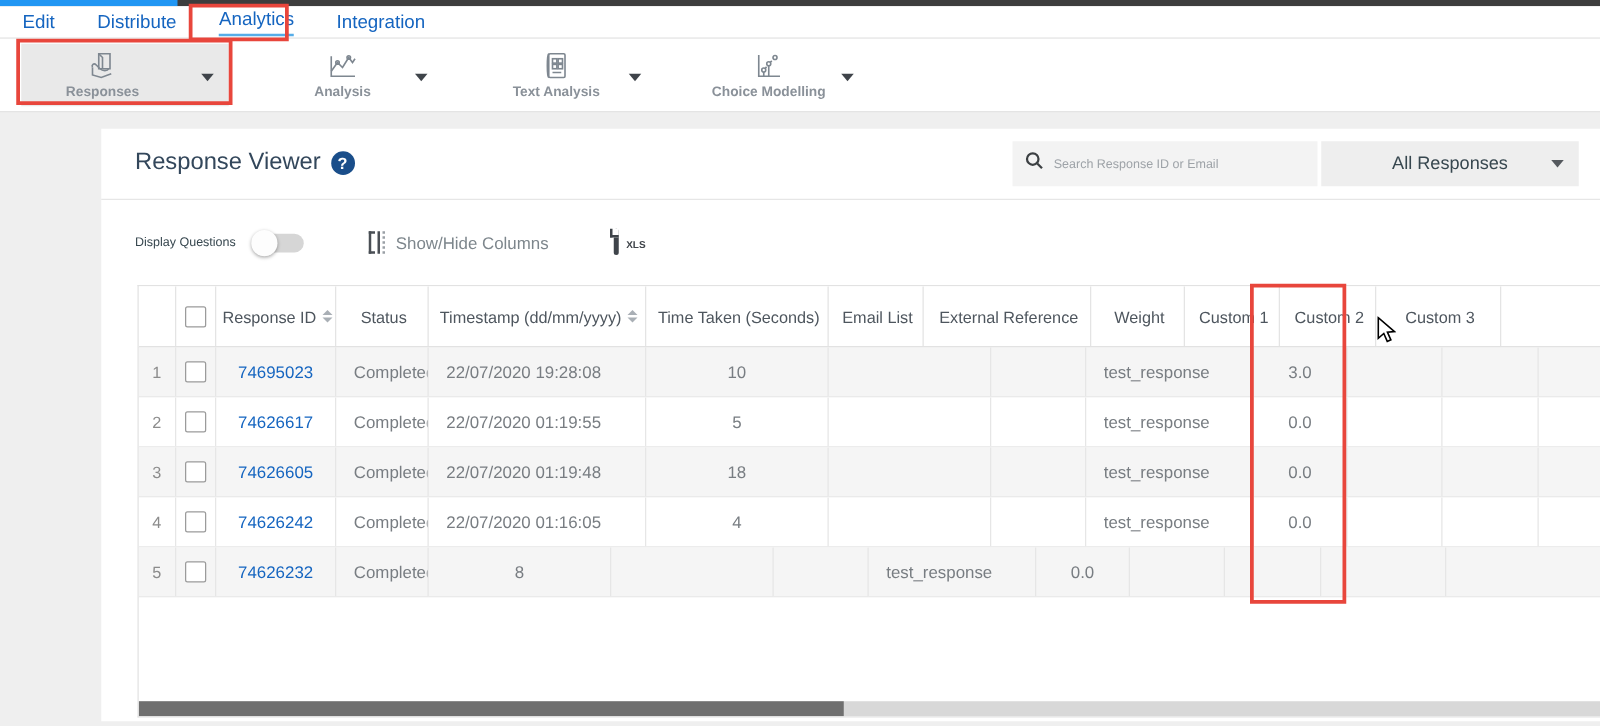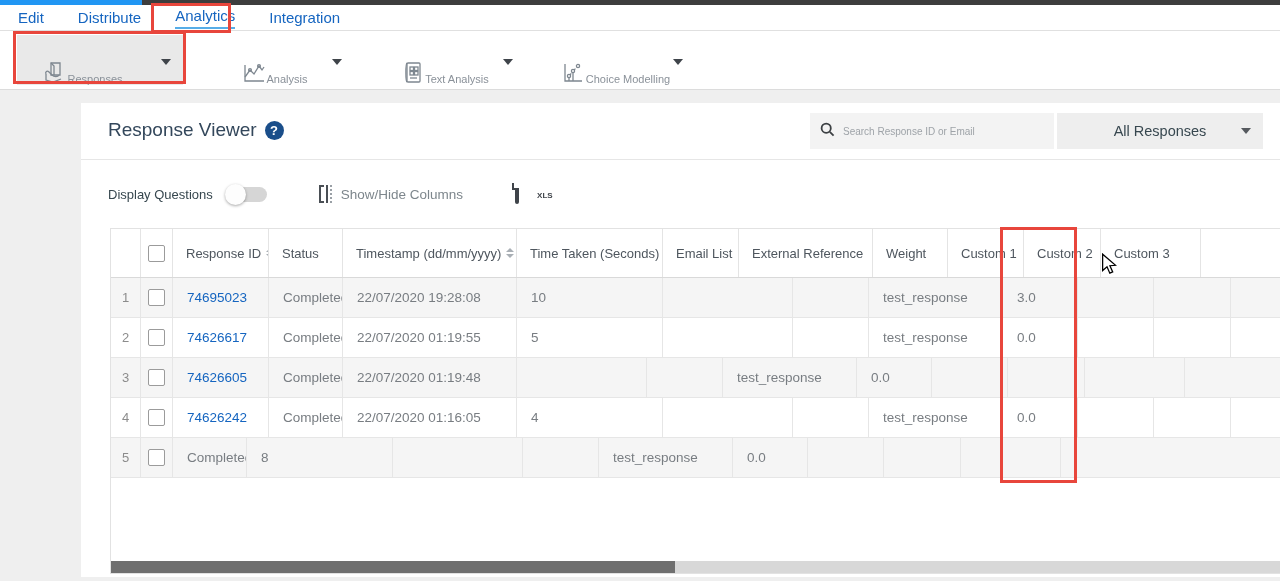--- a/index.html
+++ b/index.html
@@ -16,22 +16,22 @@
   #nav { left:0; top:5px; width:1280px; height:26px; background:#fff;
     border-bottom:1px solid #E0E0E0; display:flex; align-items:center;
     padding-left:18px; gap:34px; }
   .nav-item { font-size:15px; color:#1565C0; cursor:pointer; line-height:20px; }
   .nav-item.active { border-bottom:2px solid #56ADE8; padding-bottom:1px; }
 
   
   #toolbar { left:0; top:31px; width:1280px; height:59px; background:#fff;
     border-bottom:1px solid #DCDCDC; }
   .tool-group { position:absolute; top:4px; height:50px; cursor:pointer; }
-  .tool-center { display:flex; flex-direction:row; align-items:flex-end; justify-content:center;
-    height:50px; width:100%; }
+  .tool-center { display:flex; flex-direction:column; align-items:center; justify-content:center;
+    height:50px; width:100%;font-weight:bold; }
   .tool-label { font-size:11px; color:#8A9199; margin-top:3px; white-space:nowrap; }
   .tool-icon svg { display:block; }
   .caret { position:absolute; right:12px; top:24px; width:0; height:0;
     border-left:5px solid transparent; border-right:5px solid transparent;
     border-top:6px solid #3F444A; }
   #grp-responses { left:17px; width:166px; background:#E9E9E9; }
   #grp-responses .tool-center { width:130px; }
   #grp-analysis { left:194px; width:160px; }
   #grp-text { left:365px; width:160px; }
   #grp-choice { left:535px; width:160px; }
@@ -53,54 +53,54 @@
     color:#000000; width:190px; font-family:"Liberation Sans",sans-serif; }
   #search-input::placeholder { color:#9EA3A8; }
   #filter-select { position:absolute; left:976px; top:10px; width:206px; height:36px;
     background:#EEEEEE; display:flex; align-items:center; justify-content:center;
     font-size:14.5px; color:#37474F; cursor:pointer; }
   #filter-select .caret { top:15px; border-top-color:#55595E; }
 
   
   #controls { position:absolute; left:27px; top:74px; height:34px; display:flex;
     align-items:center; }
-  #display-questions-label { font-size:13px; color:#37474F; }
+  #display-questions-label { font-size:10px; color:#37474F; }
   #toggle { width:40px; height:15px; background:#D6D6D6; border-radius:8px;
     margin-left:14px; position:relative; cursor:pointer; }
   #toggle .knob { position:absolute; left:-2px; top:-3px; width:21px; height:21px;
     background:#FDFDFD; border-radius:50%; box-shadow:0 1px 3px rgba(0,0,0,.35); }
   #showhide { display:flex; align-items:center; gap:9px; margin-left:52px; cursor:pointer; }
   #showhide-label { font-size:13.5px; color:#7D868C; }
   .cols-icon { display:flex; align-items:center; gap:2px; height:18px; }
   .cols-icon .bracket { width:5px; height:18px; border-left:2px solid #4A4F55;
     border-top:2px solid #4A4F55; border-bottom:2px solid #4A4F55; }
   .cols-icon .bar { width:2px; height:18px; background:#4A4F55; }
   .cols-icon .dots { width:2px; height:18px; border-left:2px dotted #9AA0A6; }
   #xls-btn { margin-left:52px; cursor:pointer; }
   .xls-icon { width:22px; height:24px; border:2px solid #3F444A; border-radius:4px;
     position:relative; background:#fff; }
-  .xls-icon span { position:absolute; left:20px; bottom:2px; font-size:8px; font-weight:bold;
+  .xls-icon span { position:absolute; left:8px; bottom:2px; font-size:8px; font-weight:bold;
     color:#3F444A; letter-spacing:0; }
   .xls-icon i { position:absolute; right:-2px; top:-2px; width:7px; height:7px;
     background:#fff; border-left:2px solid #3F444A; border-bottom:2px solid #3F444A; }
 
   
   #table-wrap { position:absolute; left:29px; top:125px; width:1170px; height:346px;
     border:1px solid #E2E2E2; border-right:none; overflow:hidden; }
   .t-inner { width:1330px; }
   .t-header { display:flex; height:49px; background:#fff; border-bottom:1px solid #D9D9D9; }
   .th { flex:0 0 auto; display:flex; align-items:center; padding:0 10px 0 13px;
     border-right:1px solid #E4E4E4; font-size:13px; color:#4E565E; white-space:nowrap;
-    overflow:hidden; gap:5px; }
+    overflow:hidden; gap:5px;justify-content:center; }
   .t-row { display:flex; height:40px; background:#fff; border-bottom:1px solid #E6E6E6; }
   .t-row.odd { background:#F5F5F5; }
   .td { flex:0 0 auto; display:flex; align-items:center; padding:0 14px;
     border-right:1px solid #E6E6E6; font-size:13.5px; color:#787D82; white-space:nowrap;
     overflow:hidden; }
-  .td.right, .th.right { justify-content:flex-start; }
+  .td.right, .th.right { justify-content:center; }
   .td.center, .th.center { justify-content:center; padding:0 4px; }
   .row-num { color:#8C8C8C; font-size:13px; }
   .id-link { color:#1565C0; cursor:pointer; }
   .checkbox { width:17px; height:17px; background:#fff; border:1px solid #9B9B9B;
     border-radius:2px; cursor:pointer; }
   .sort-icon { display:inline-flex; flex-direction:column; gap:2px; cursor:pointer; }
   .sort-icon i { width:0; height:0; border-left:4px solid transparent;
     border-right:4px solid transparent; }
   .sort-icon .up { border-bottom:4px solid #A9AFB5; }
   .sort-icon .down { border-top:4px solid #A9AFB5; }
@@ -335,20 +335,21 @@
   <div class="t-row odd">
     <div class="td center row-num" style="width:30px">3</div>
     <div class="td center" style="width:32px">
       <span class="checkbox"></span>
     </div>
     <div class="td right" style="width:96px">
       <span class="id-link">74626605</span>
     </div>
     <div class="td" style="width:74px">Completed</div>
     <div class="td" style="width:174px">22/07/2020 01:19:48</div>
+    <div class="td right" style="width:146px">18</div>
     <div class="td" style="width:130px"></div>
     <div class="td" style="width:76px"></div>
     <div class="td" style="width:134px">test_response</div>
     <div class="td right" style="width:75px">0.0</div>
     <div class="td" style="width:76px"></div>
     <div class="td" style="width:77px"></div>
     <div class="td" style="width:100px"></div>
   </div>
 
   <div class="t-row">
@@ -368,20 +369,23 @@
     <div class="td right" style="width:75px">0.0</div>
     <div class="td" style="width:76px"></div>
     <div class="td" style="width:77px"></div>
     <div class="td" style="width:100px"></div>
   </div>
 
   <div class="t-row odd">
     <div class="td center row-num" style="width:30px">5</div>
     <div class="td center" style="width:32px">
       <span class="checkbox"></span>
+    </div>
+    <div class="td right" style="width:96px">
+      <span class="id-link">74626232</span>
     </div>
     <div class="td" style="width:74px">Completed</div>
     <div class="td right" style="width:146px">8</div>
     <div class="td" style="width:130px"></div>
     <div class="td" style="width:76px"></div>
     <div class="td" style="width:134px">test_response</div>
     <div class="td right" style="width:75px">0.0</div>
     <div class="td" style="width:76px"></div>
     <div class="td" style="width:77px"></div>
     <div class="td" style="width:100px"></div>

